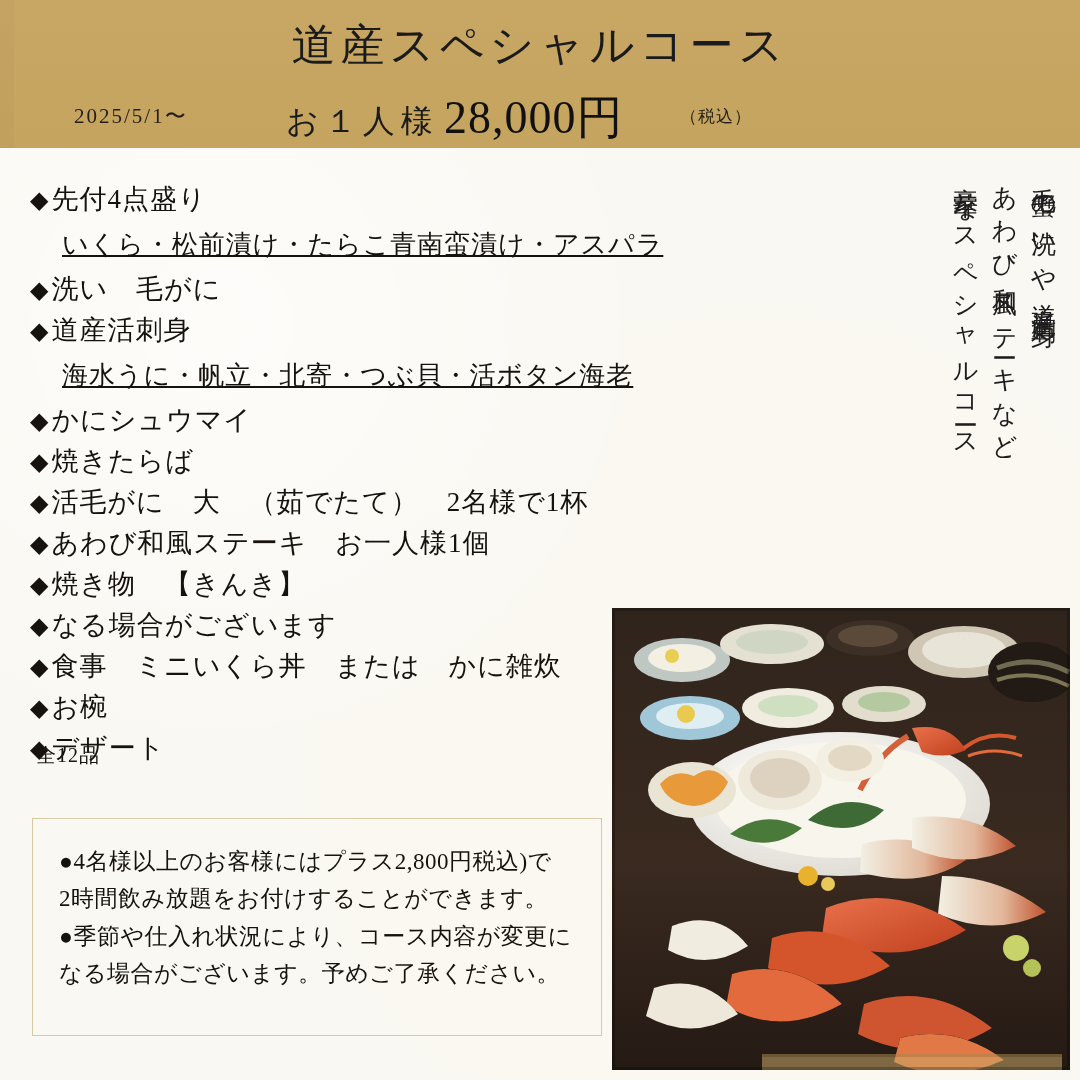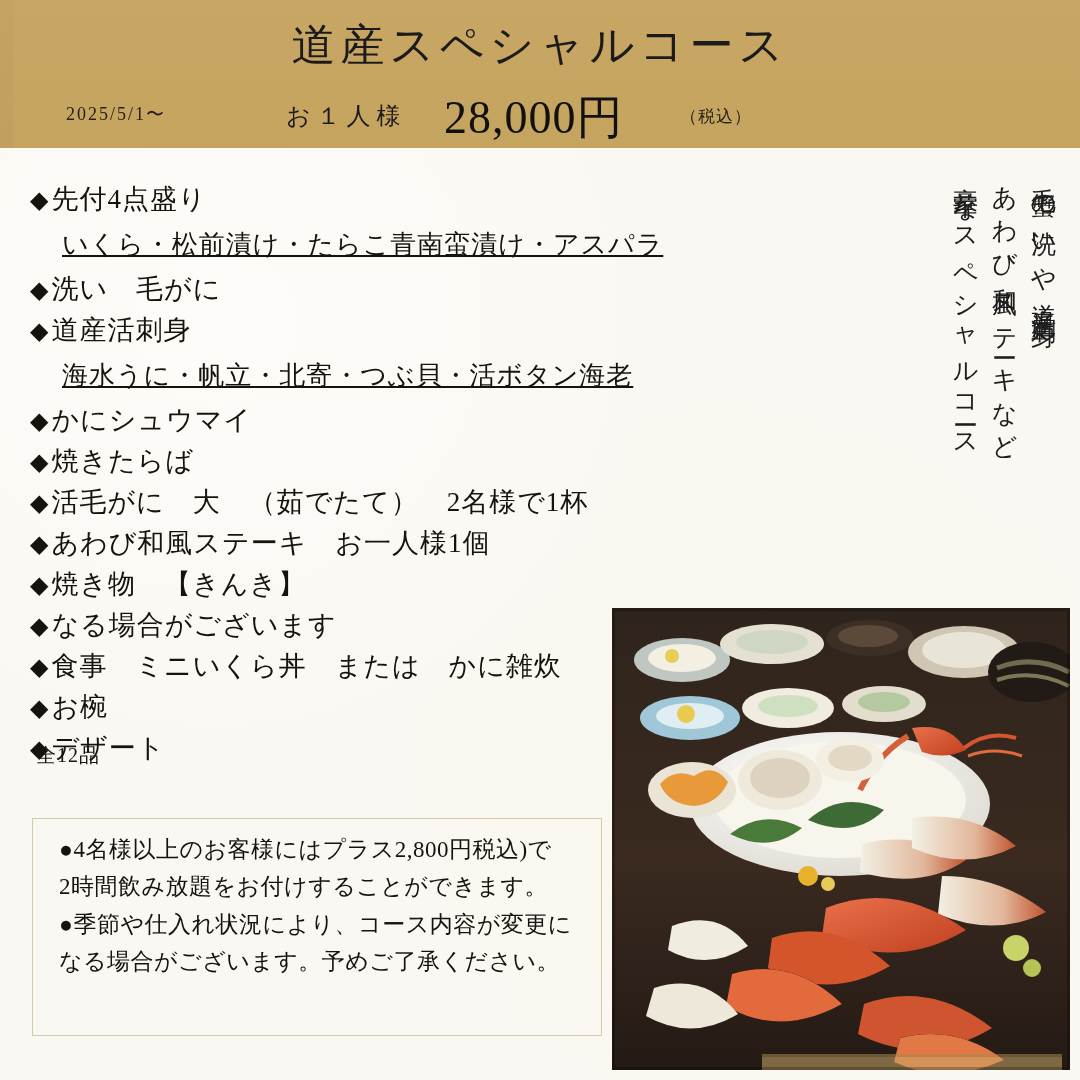--- a/index.html
+++ b/index.html
@@ -52,31 +52,31 @@
   }
   .header-row {
     position: absolute;
     top: 94px;
     left: 0;
     width: 1080px;
     height: 46px;
   }
   .header-date {
     position: absolute;
-    left: 66px;
+    left: 74px;
     top: 8px;
-    font-size: 18px;
+    font-size: 21px;
     letter-spacing: 2px;
     color: #241f16;
   }
   .header-person {
     position: absolute;
     left: 286px;
     top: 6px;
-    font-size: 24px;
+    font-size: 32px;
     letter-spacing: 6px;
     color: #1b1b1b;
   }
   .header-price {
     position: absolute;
     left: 444px;
     top: -7px;
     font-size: 46px;
     letter-spacing: 1px;
     color: #111;
@@ -145,21 +145,21 @@
   }
   
   .note-box {
     position: absolute;
     left: 32px;
     top: 818px;
     width: 570px;
     height: 218px;
     border: 1px solid #d8c9a6;
     box-sizing: border-box;
-    padding: 12px 22px 0 26px;
+    padding: 24px 22px 0 26px;
   }
   .note-line {
     font-size: 23px;
     line-height: 1.62;
     color: #16120d;
     letter-spacing: 0.5px;
   }
   
   .photo {
     position: absolute;

